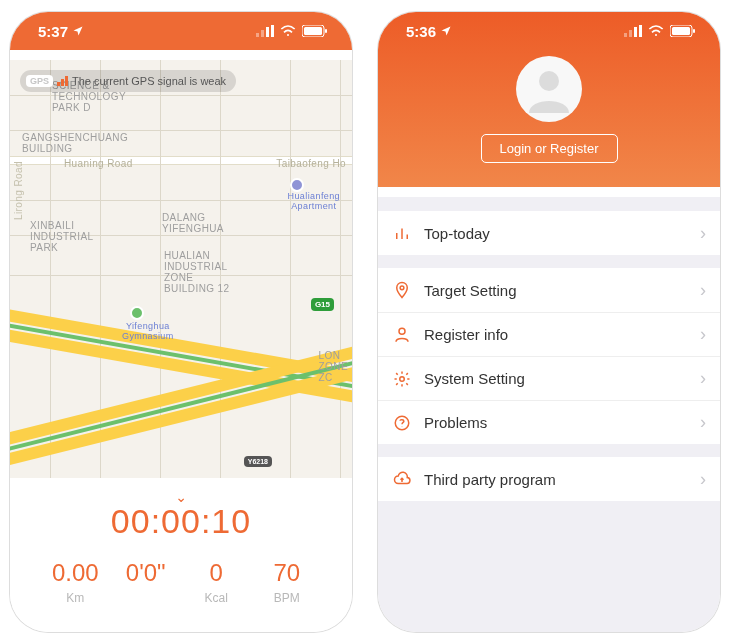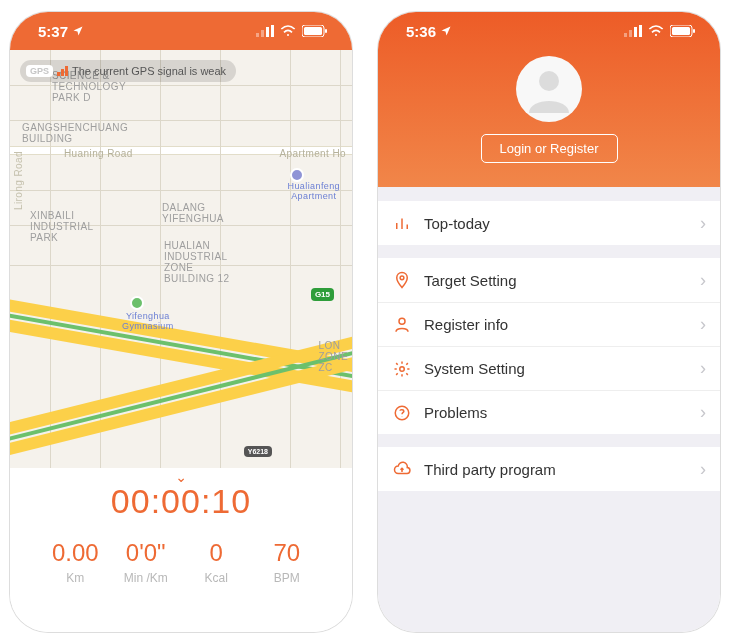--- a/index.html
+++ b/index.html
@@ -15,20 +15,21 @@
     .phone {
       width: 342px;
       height: 620px;
       border-radius: 38px;
       overflow: hidden;
       background: #fff;
       box-shadow: 0 0 0 1px #ddd;
       display: flex;
       flex-direction: column;
       position: relative;
+      gap: 10px;
     }
     
     .status-bar {
       height: 38px;
       display: flex;
       align-items: center;
       justify-content: space-between;
       padding: 0 24px 0 28px;
       color: #fff;
       font-size: 15px;
@@ -226,21 +227,21 @@
       <div class="g" style="top:14px"></div>
       <div class="y" style="top:20px"></div>
     </div>
 
     <div class="label" style="top:20px; left:42px">SCIENCE &amp;
 TECHNOLOGY
 PARK D</div>
     <div class="label" style="top:72px; left:12px">GANGSHENCHUANG
 BUILDING</div>
     <div class="label" style="top:98px; left:54px; color:#b5b19a">Huaning Road</div>
-    <div class="label" style="top:98px; right:6px; color:#b5b19a">Apartment Ho</div>
+    <div class="label" style="top:98px; right:6px; color:#b5b19a">Taibaofeng Ho</div>
     <div class="label blue" style="top:132px; right:12px; text-align:center">Hualianfeng
 Apartment</div>
     <div class="label" style="top:160px; left:20px">XINBAILI
 INDUSTRIAL
 PARK</div>
     <div class="label" style="top:152px; left:152px">DALANG
 YIFENGHUA</div>
     <div class="label" style="top:190px; left:154px">HUALIAN
 INDUSTRIAL
 ZONE
@@ -272,21 +273,20 @@
   <div class="metrics">
     <div class="collapse-chevron">⌄</div>
     <div class="timer">00:00:10</div>
     <div class="grid">
       <div>
         <div class="val">0.00</div>
         <div class="unit">Km</div>
       </div>
       <div>
         <div class="val">0'0"</div>
-        <div class="unit">Min /Km</div>
       </div>
       <div>
         <div class="val">0</div>
         <div class="unit">Kcal</div>
       </div>
       <div>
         <div class="val">70</div>
         <div class="unit">BPM</div>
       </div>
     </div>

